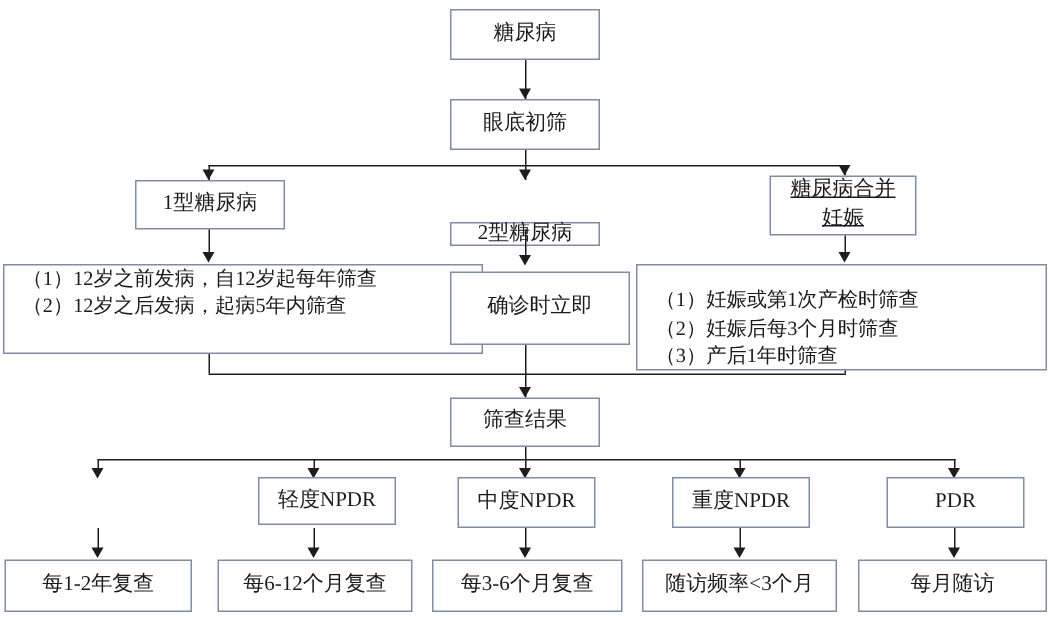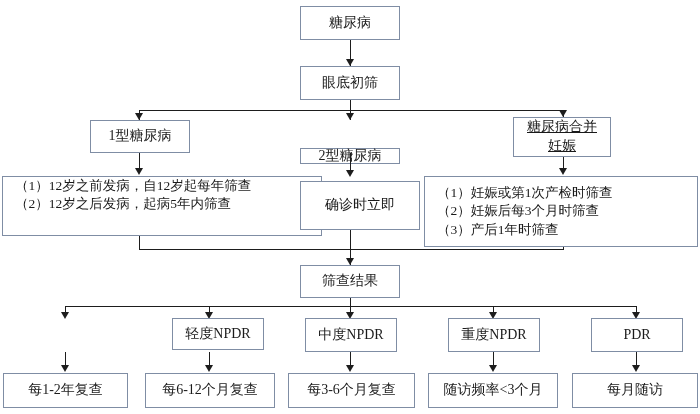--- a/index.html
+++ b/index.html
@@ -112,21 +112,21 @@
 
   <div class="box left-align" style="left:2px; top:176px; width:320px; height:60px; font-size:13.5px;">
     <span class="line">（1）12岁之前发病，自12岁起每年筛查</span>
     <span class="line">（2）12岁之后发病，起病5年内筛查</span>
   </div>
 
   <div class="box" style="left:300px; top:181px; width:120px; height:49px;text-align:center;">
     <span>确诊时立即</span>
   </div>
 
-  <div class="box left-align" style="left:424px; top:176px; width:274px; height:71px; font-size:13.5px; justify-content:center;">
+  <div class="box left-align" style="left:424px; top:176px; width:274px; height:71px; font-size:13.5px; justify-content:flex-end;">
     <span class="line">（1）妊娠或第1次产检时筛查</span>
     <span class="line">（2）妊娠后每3个月时筛查</span>
     <span class="line">（3）产后1年时筛查</span>
   </div>
 
   <div class="conn vline" style="left:139px; top:236px; height:13px;"></div>
   <div class="conn vline" style="left:563px; top:247px; height:2px;"></div>
   <div class="conn hline" style="left:139px; top:249px; width:425px;"></div>
   <div class="conn vline" style="left:350px; top:230px; height:35px;"></div>
   <div class="arrow" style="left:346px; top:258px;"></div>

